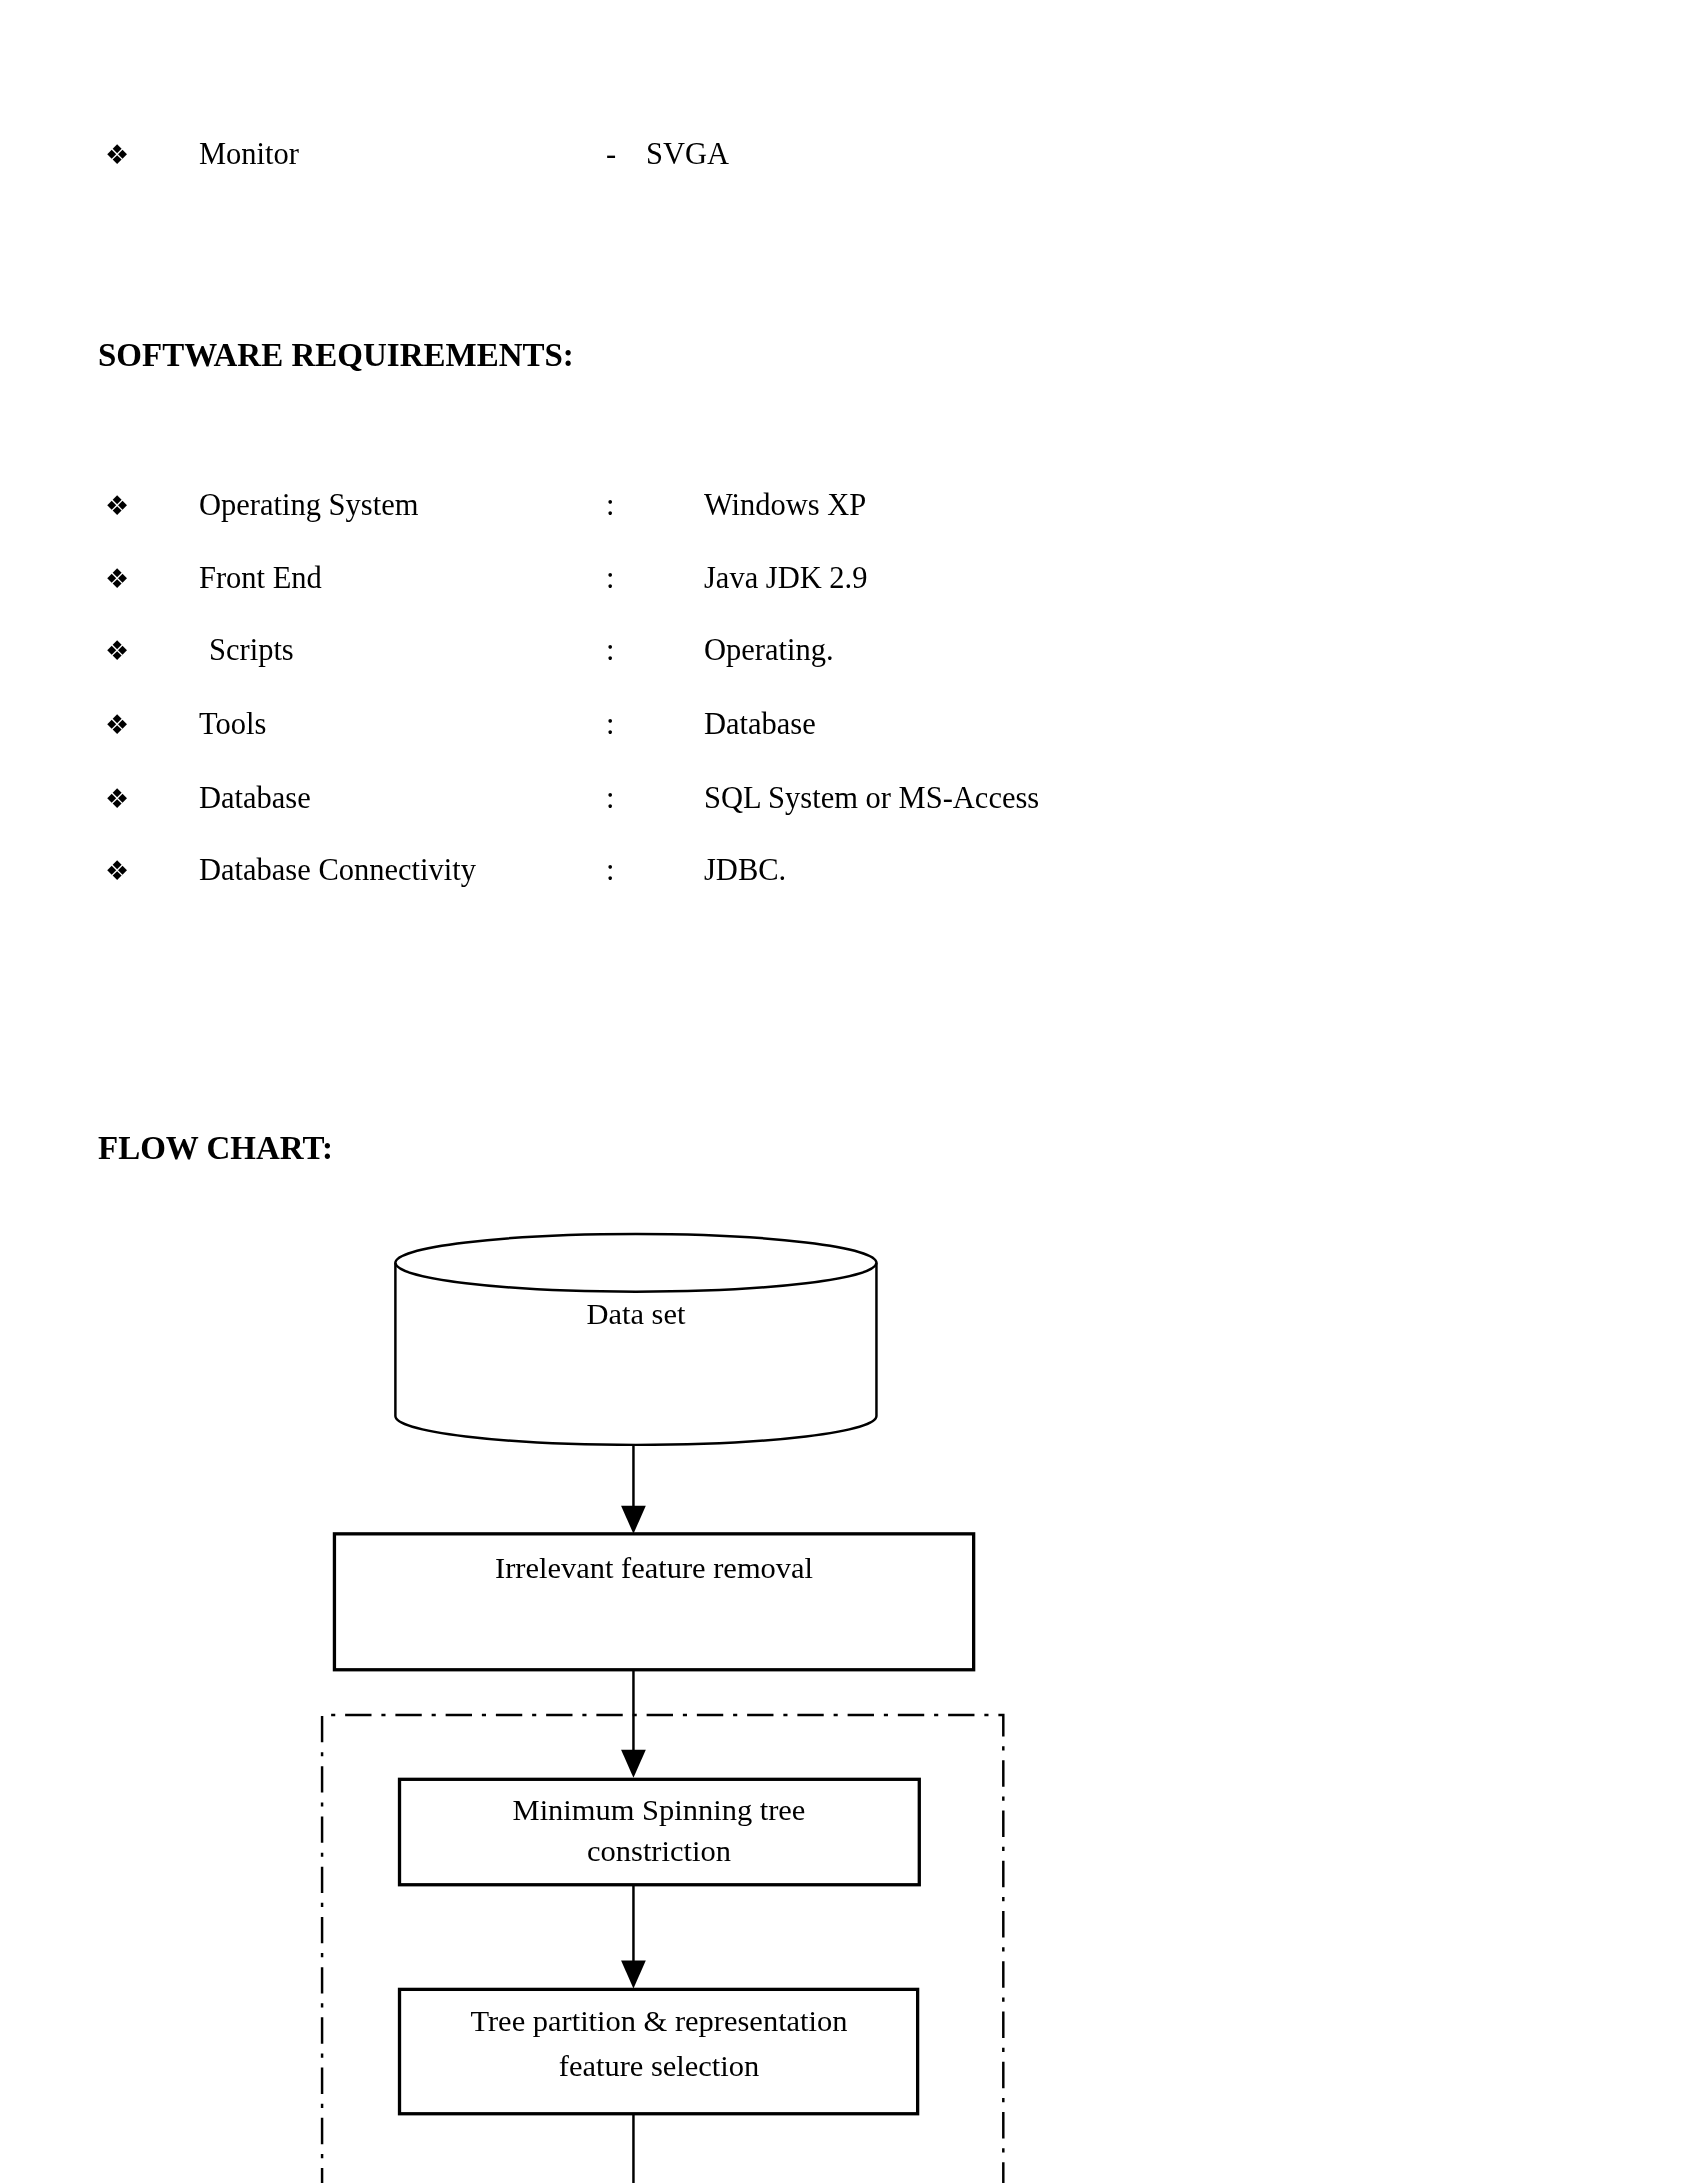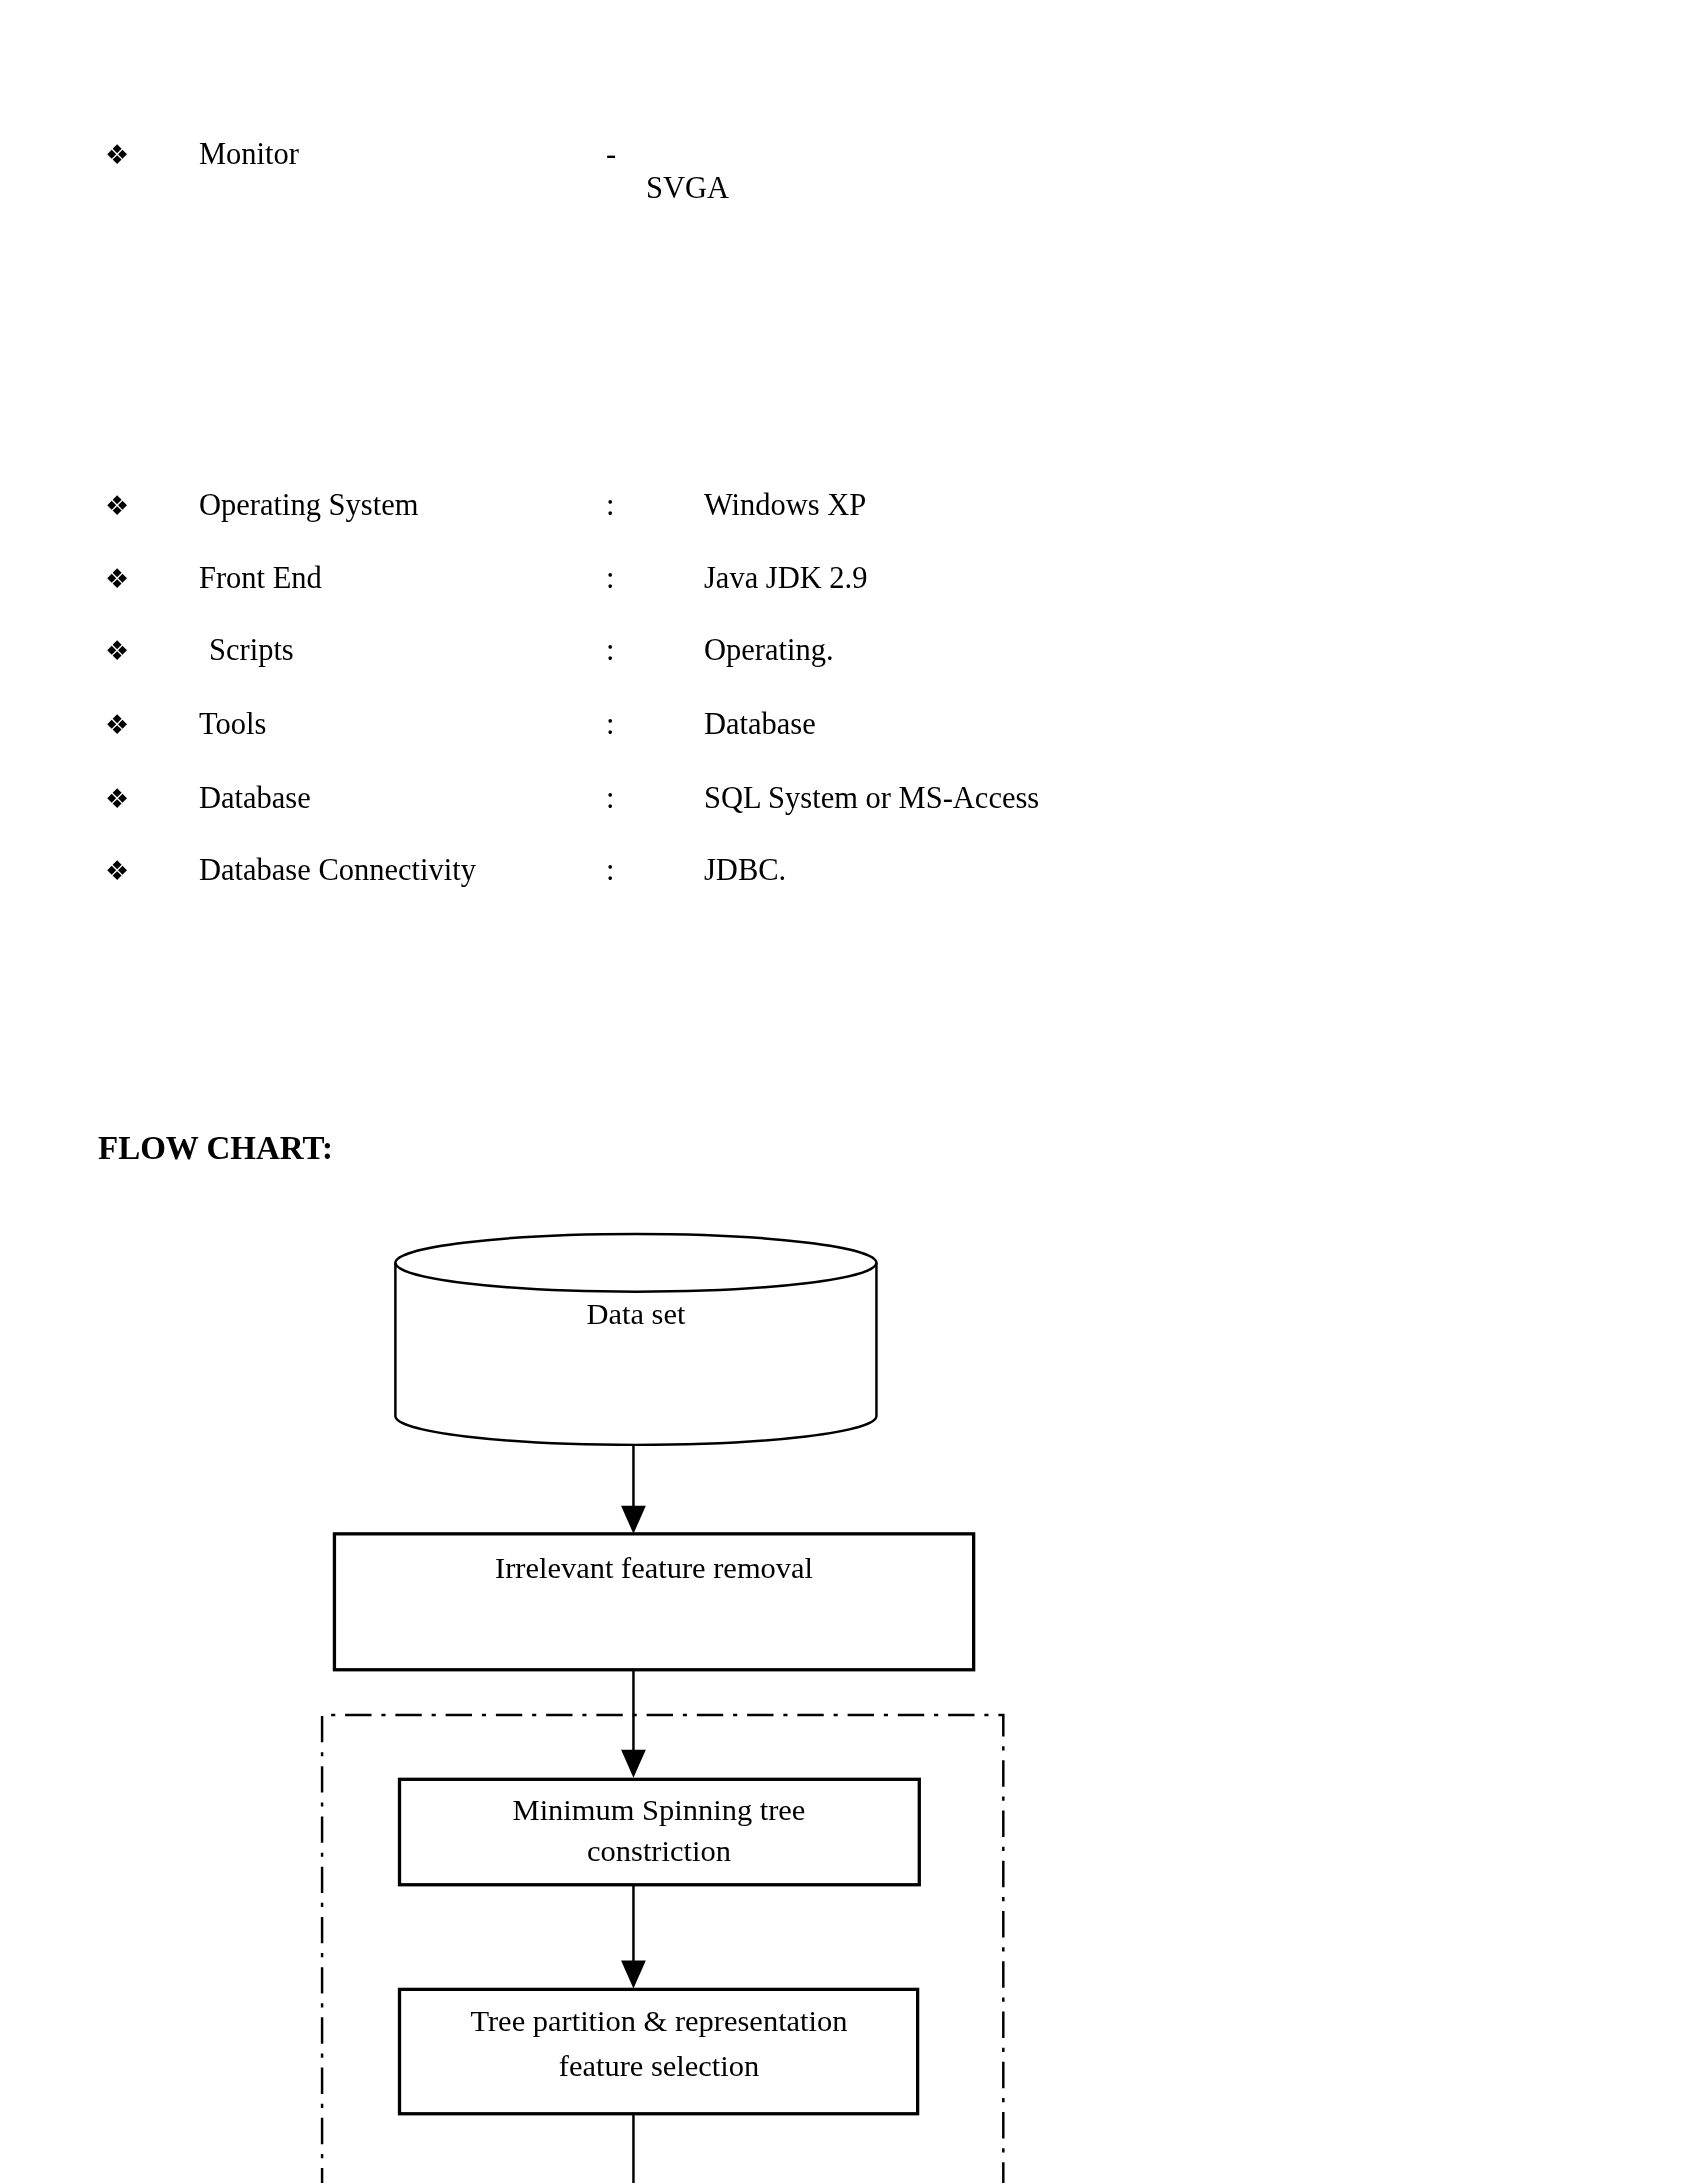--- a/index.html
+++ b/index.html
@@ -24,21 +24,21 @@
   .req-row span { position: absolute; top: 0; }
   .bullet {
     left: 105px;
     font-family: "DejaVu Sans", "DejaVu Serif", sans-serif;
     font-size: 27px;
     line-height: 41px;
   }
   .lbl { left: 199px; text-align: right; }
   .sep { left: 606px; }
   .val { left: 704px; }
-  .hw .val { left: 646px; margin-top: 34px; }
+  .hw .val { left: 646px; }
   .lbl-indent { left: 209px; }
   .doc-heading {
     position: absolute;
     left: 98px;
     font-size: 33px;
     font-weight: bold;
     line-height: 44px;
     white-space: nowrap;
   }
   .flow-svg { position: absolute; left: 0; top: 0; }
@@ -59,20 +59,21 @@
 
 <div class="page">
 
   <div class="req-row hw" style="top:134px;">
     <span class="bullet">❖</span>
     <span class="lbl">Monitor</span>
     <span class="sep">-</span>
     <span class="val">SVGA</span>
   </div>
 
+  <div class="doc-heading" style="top:333px;">SOFTWARE REQUIREMENTS:</div>
 
   <div class="req-row" style="top:485px;">
     <span class="bullet">❖</span>
     <span class="lbl">Operating System</span>
     <span class="sep">:</span>
     <span class="val">Windows XP</span>
   </div>
   <div class="req-row" style="top:558px;">
     <span class="bullet">❖</span>
     <span class="lbl">Front End</span>

